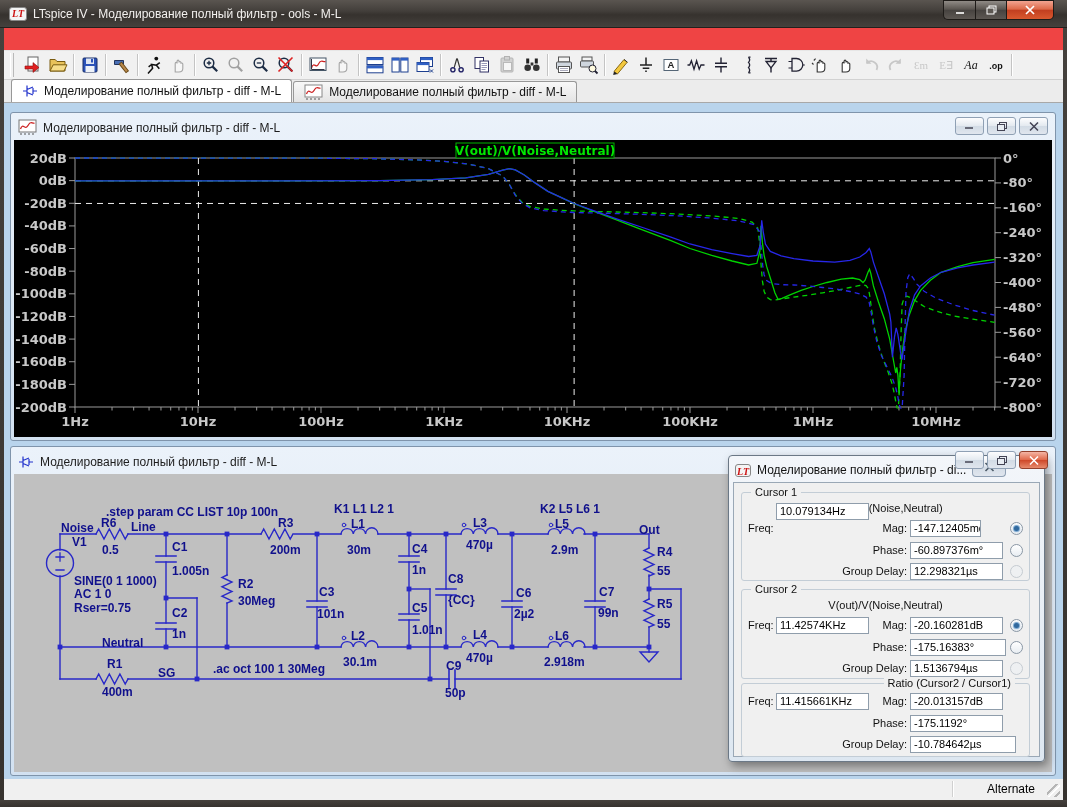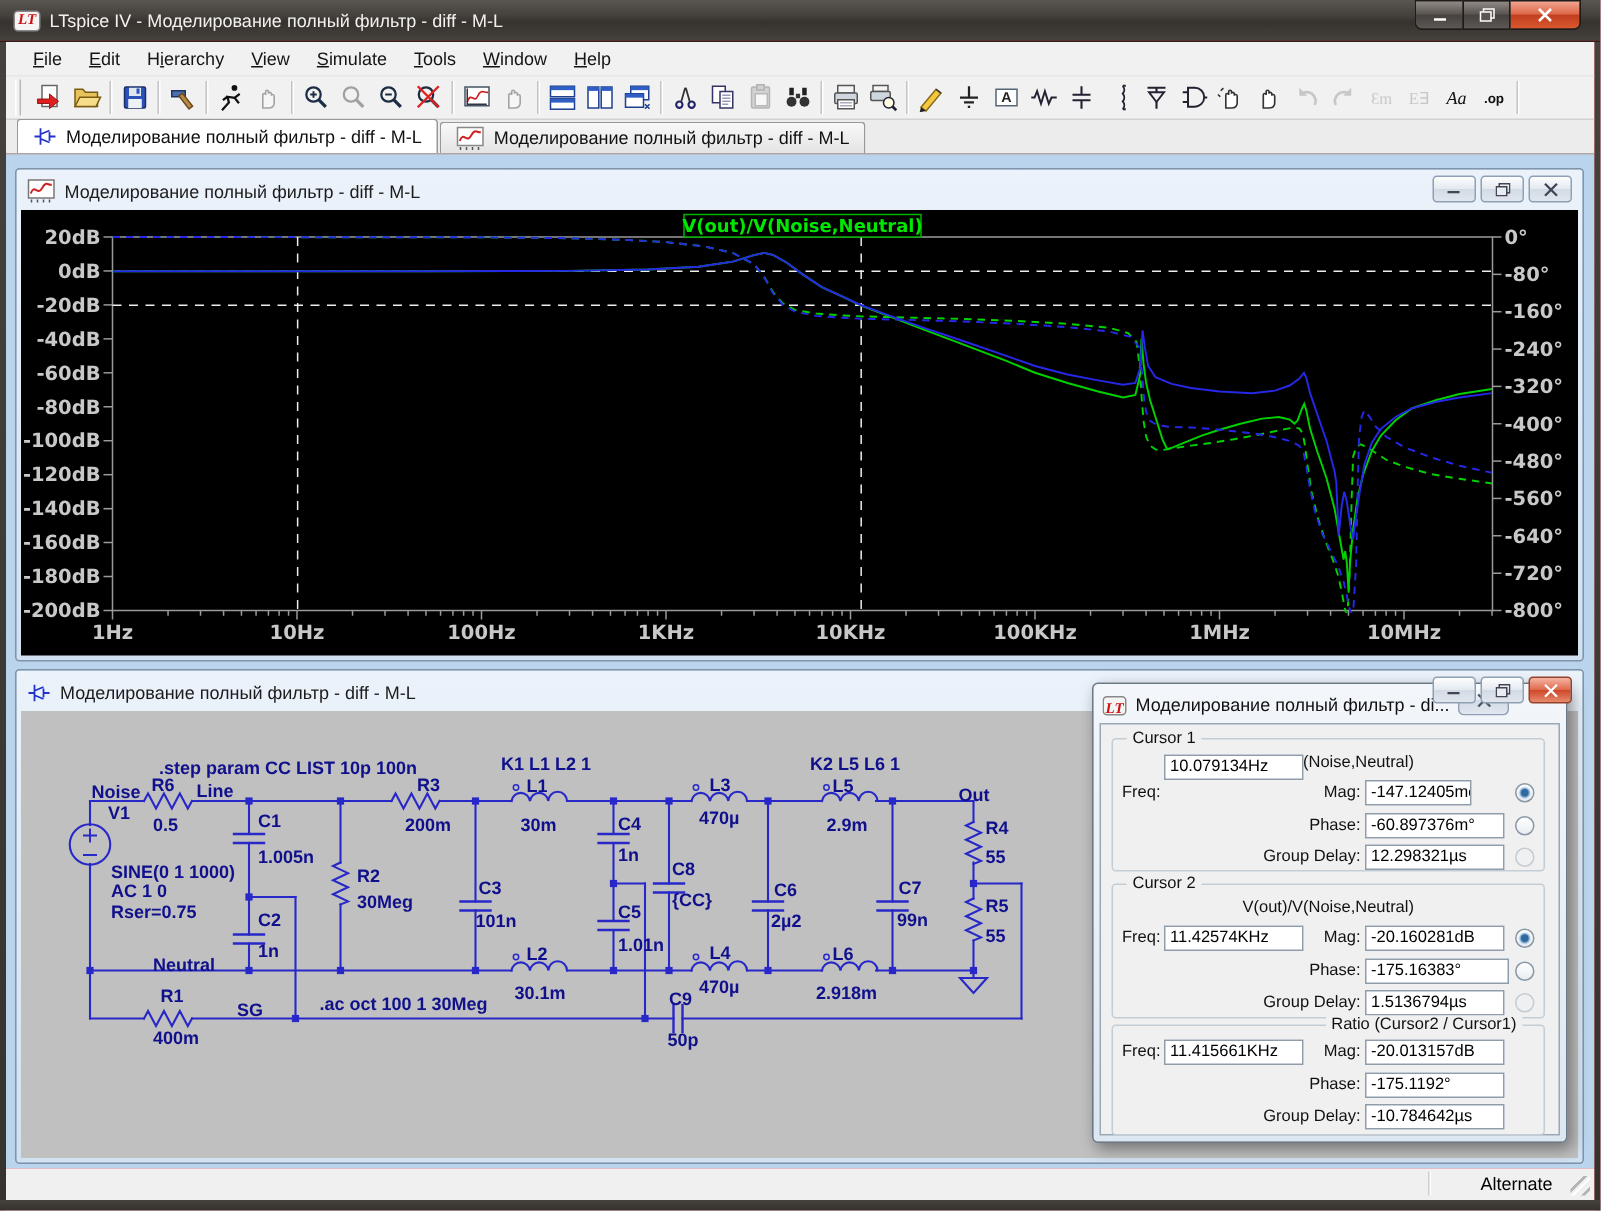--- a/index.html
+++ b/index.html
@@ -57,50 +57,40 @@
 .frame{position:absolute;background:linear-gradient(180deg,#45413d,#36322e)}
 </style>
 </head>
 <body>
 
 <div class="app">
   <div class="titlebar">
     <div class="tb-logo">
         <i>LT</i>
       </div>
-    <div class="tb-title">LTspice IV - Моделирование полный фильтр - diff - M-L</div>
+    <div class="tb-title">LTspice IV - Моделирование полный фильтр - ools - M-L</div>
     <div class="winbtns">
       <div class="wbtn min">
           <svg width="12" height="9">
             <path d="M2 7h8" stroke="#fff" stroke-width="1.6"></path>
           </svg>
         </div>
       <div class="wbtn max">
           <svg width="11" height="10">
             <rect x="3" y="1" width="7" height="6" fill="none" stroke="#fff"></rect>
             <rect x="1" y="3" width="7" height="6" fill="#5b5651" stroke="#fff"></rect>
           </svg>
         </div>
       <div class="wbtn close">
           <svg width="12" height="10">
             <path d="M2 1l8 8M10 1l-8 8" stroke="#fff" stroke-width="1.7"></path>
           </svg>
         </div>
     </div>
   </div>
-  <div class="menubar" id="menubar">
-      <div class="menu-item"><u>F</u>ile</div>
-      <div class="menu-item"><u>E</u>dit</div>
-      <div class="menu-item">H<u>i</u>erarchy</div>
-      <div class="menu-item"><u>V</u>iew</div>
-      <div class="menu-item"><u>S</u>imulate</div>
-      <div class="menu-item"><u>T</u>ools</div>
-      <div class="menu-item"><u>W</u>indow</div>
-      <div class="menu-item"><u>H</u>elp</div>
-    </div>
   <div class="toolbar" id="toolbar">
       <div class="grip"></div>
       <div class="tool">
         <svg width="20" height="20" viewBox="0 0 20 20">
           <rect x="5" y="2" width="10" height="14" fill="#fff" stroke="#666"></rect>
           <path d="M2 11h8V7.6l6 4.9-6 4.9V14H2z" fill="#e02020" stroke="#8a0f0f" stroke-width="0.6"></path>
         </svg>
       </div>
       <div class="tool">
         <svg width="20" height="20" viewBox="0 0 20 20">
@@ -760,21 +750,21 @@
           </div>
           <div class="group" style="top: 200px; height: 74px; padding-left: 40px;">
             <span class="glabel right">Ratio (Cursor2 / Cursor1)</span>
             <span class="flabel" style="left:6px;top:11px">Freq:</span>
             <span class="input" style="left:34px;top:9px;width:93px;height:17px">11.415661KHz</span>
             <span class="rlabel" style="left:55px;top:11px">Mag:</span>
             <span class="input" style="left:168px;top:9px;width:93px;height:17px">-20.013157dB</span>
             <span class="rlabel" style="left:55px;top:32.5px">Phase:</span>
             <span class="input" style="left:168px;top:30.5px;width:93px;height:17px">-175.1192°</span>
             <span class="rlabel" style="left:55px;top:54px">Group Delay:</span>
-            <span class="input" style="left:168px;top:52px;width:93px;height:17px">-10.784642µs</span>
+            <span class="input" style="left:168px;top:52px;width:106px;height:17px">-10.784642µs</span>
           </div>
         </div>
     </div>
 
   </div>
   <div class="statusbar">
     <div class="ssep"></div>
     <span class="status-mode">Alternate</span>
     <div class="sgrip"></div>
   </div>

